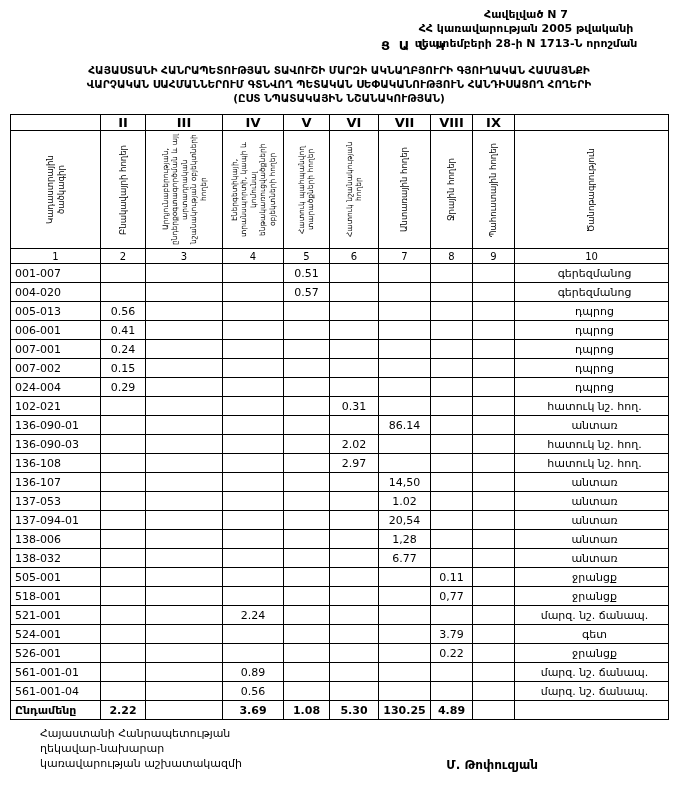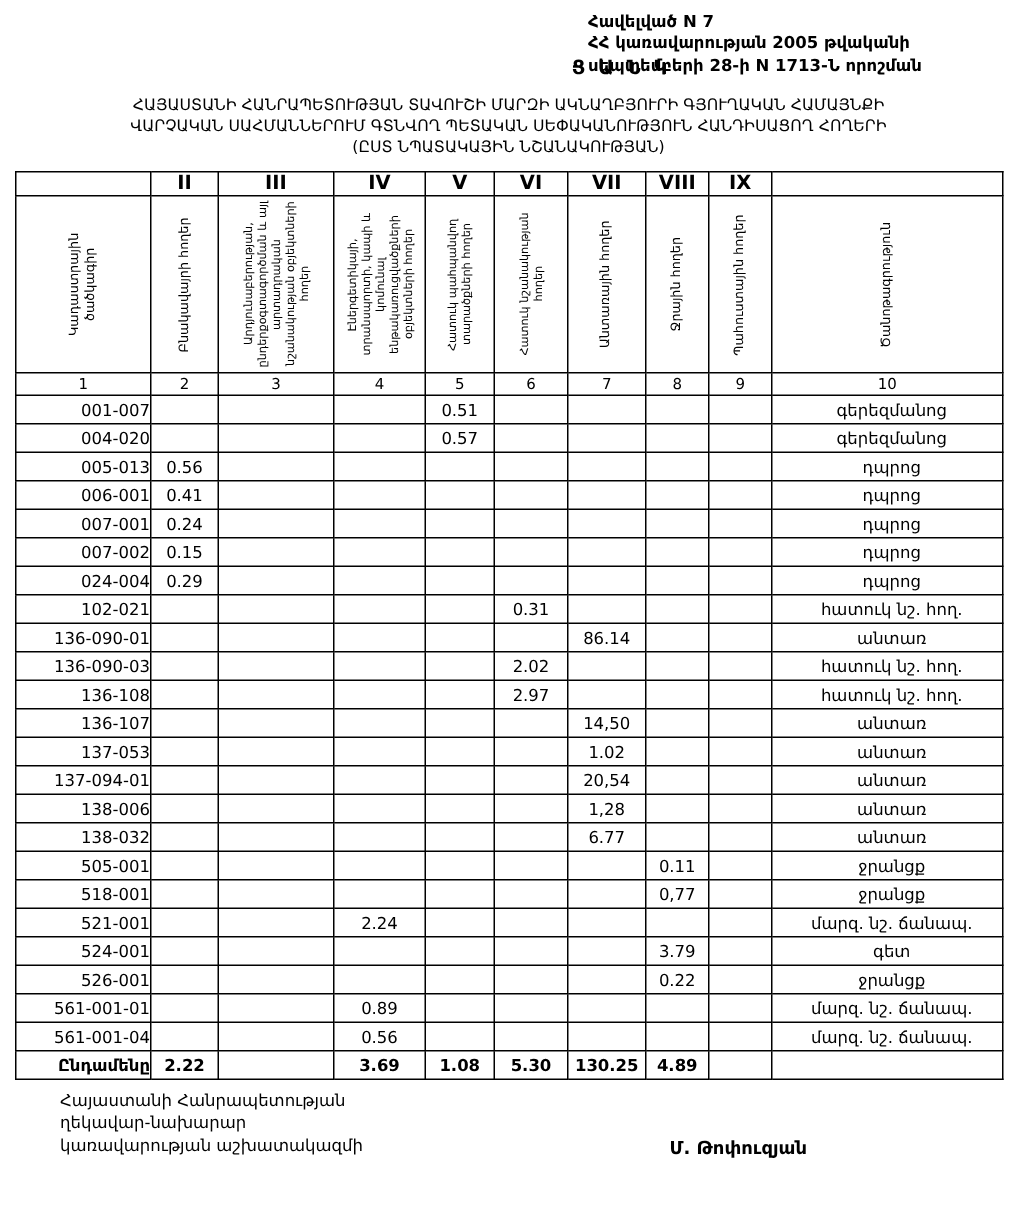--- a/index.html
+++ b/index.html
@@ -10,41 +10,41 @@
     color:#000;
     overflow:hidden;
   }
   .page { width:678px; height:807px; padding:8px 10px 6px 10px; position:relative; }
 
   
   .annex {
     width:268px;
     margin-left:auto;
     margin-right:8px;
-    text-align:left;
+    text-align:center;
     font-size:11px;
     font-weight:bold;
     line-height:1.3;
   }
 
   
   .doc-type {
     text-align:center;
     font-size:13px;
     font-weight:bold;
     letter-spacing:2px;
     margin-top:-13px;
     transform:translateX(75px);
   }
 
   .title {
     margin-top:10px;
     text-align:center;
     font-size:10.5px;
-    font-weight:normal;
+    font-weight:bold;
     line-height:1.35;
   }
 
   table.land {
     margin-top:9px;
     border-collapse:collapse;
     table-layout:fixed;
     width:658px;
   }
   table.land th, table.land td {
@@ -80,21 +80,21 @@
     height:15px;
     text-align:center;
     font-size:10px;
     vertical-align:middle;
   }
   tbody.data td {
     height:19px;
     font-size:11px;
     vertical-align:middle;
   }
-  tbody.data td.code { text-align:right; padding-left:4px; }
+  tbody.data td.code { text-align:left; padding-left:4px; }
   tbody.data td.val  { text-align:center; }
   tbody.data td.note { text-align:center; padding-left:6px; }
   tbody.data tr.total td { font-weight:bold;margin-left:12px; }
   tbody.data tr.total td.code { font-weight:bold; }
 
   .footer {
     margin-top:7px;
     display:flex;
     align-items:flex-end;
     justify-content:space-between;

